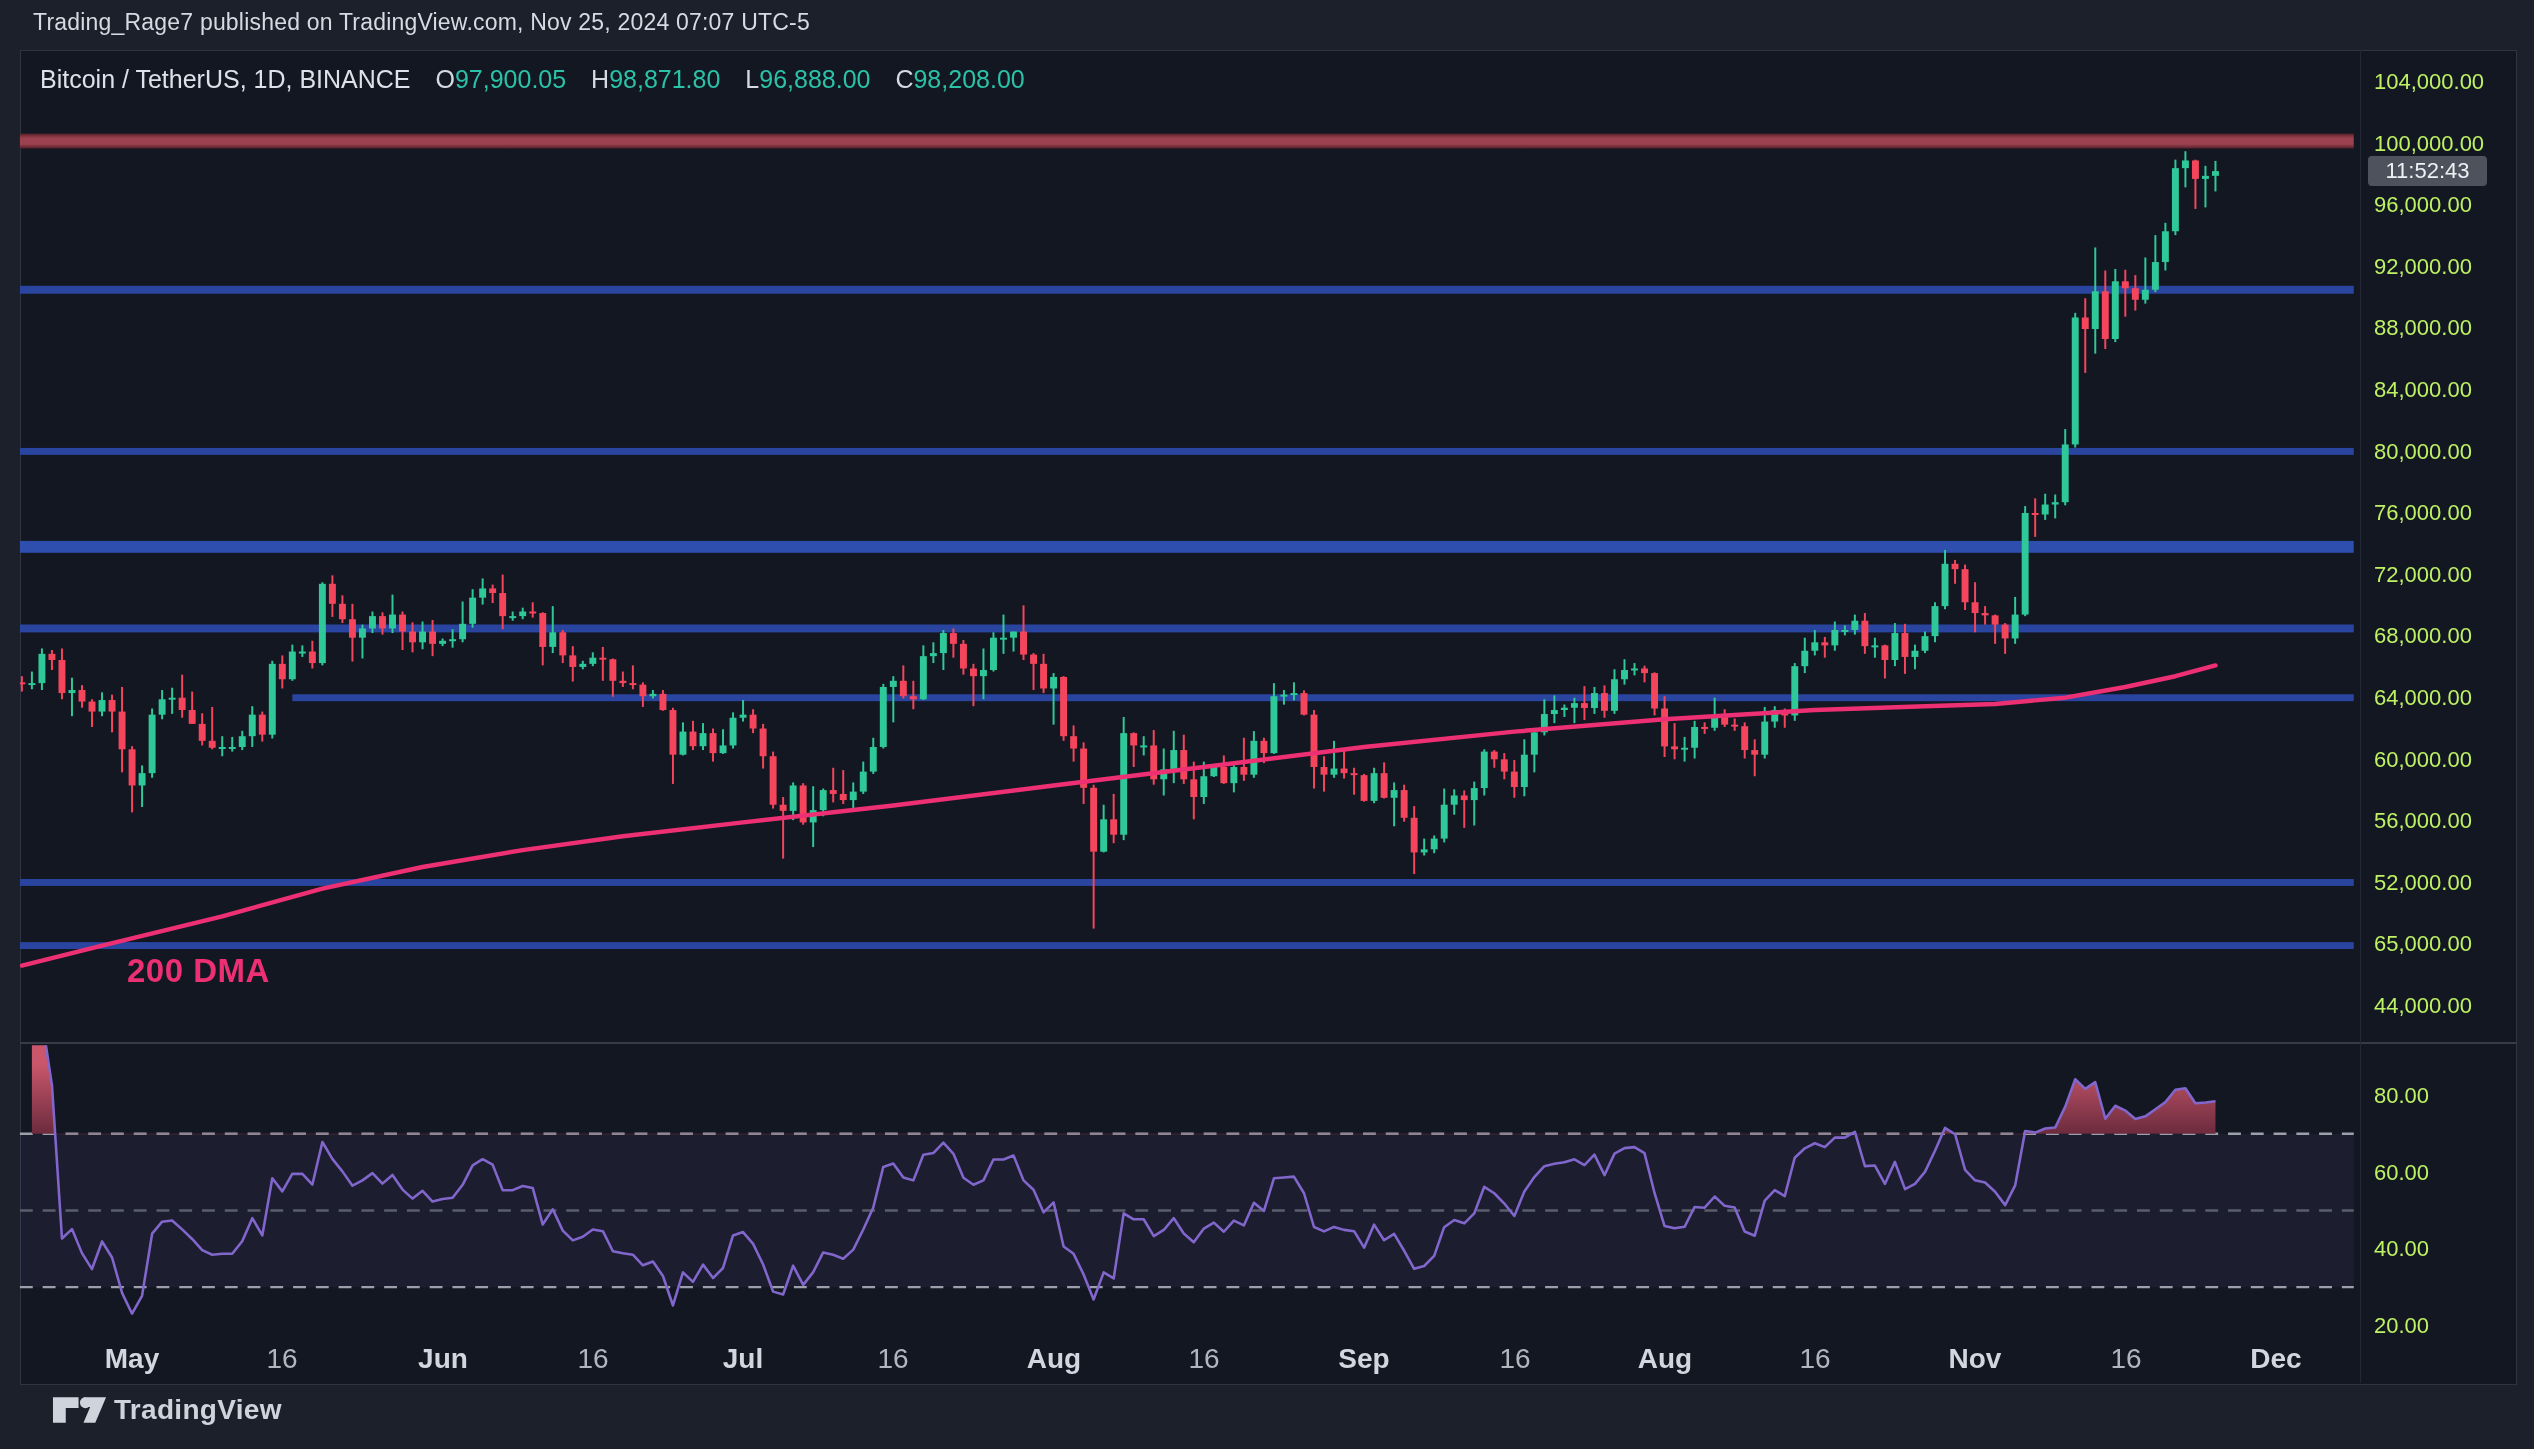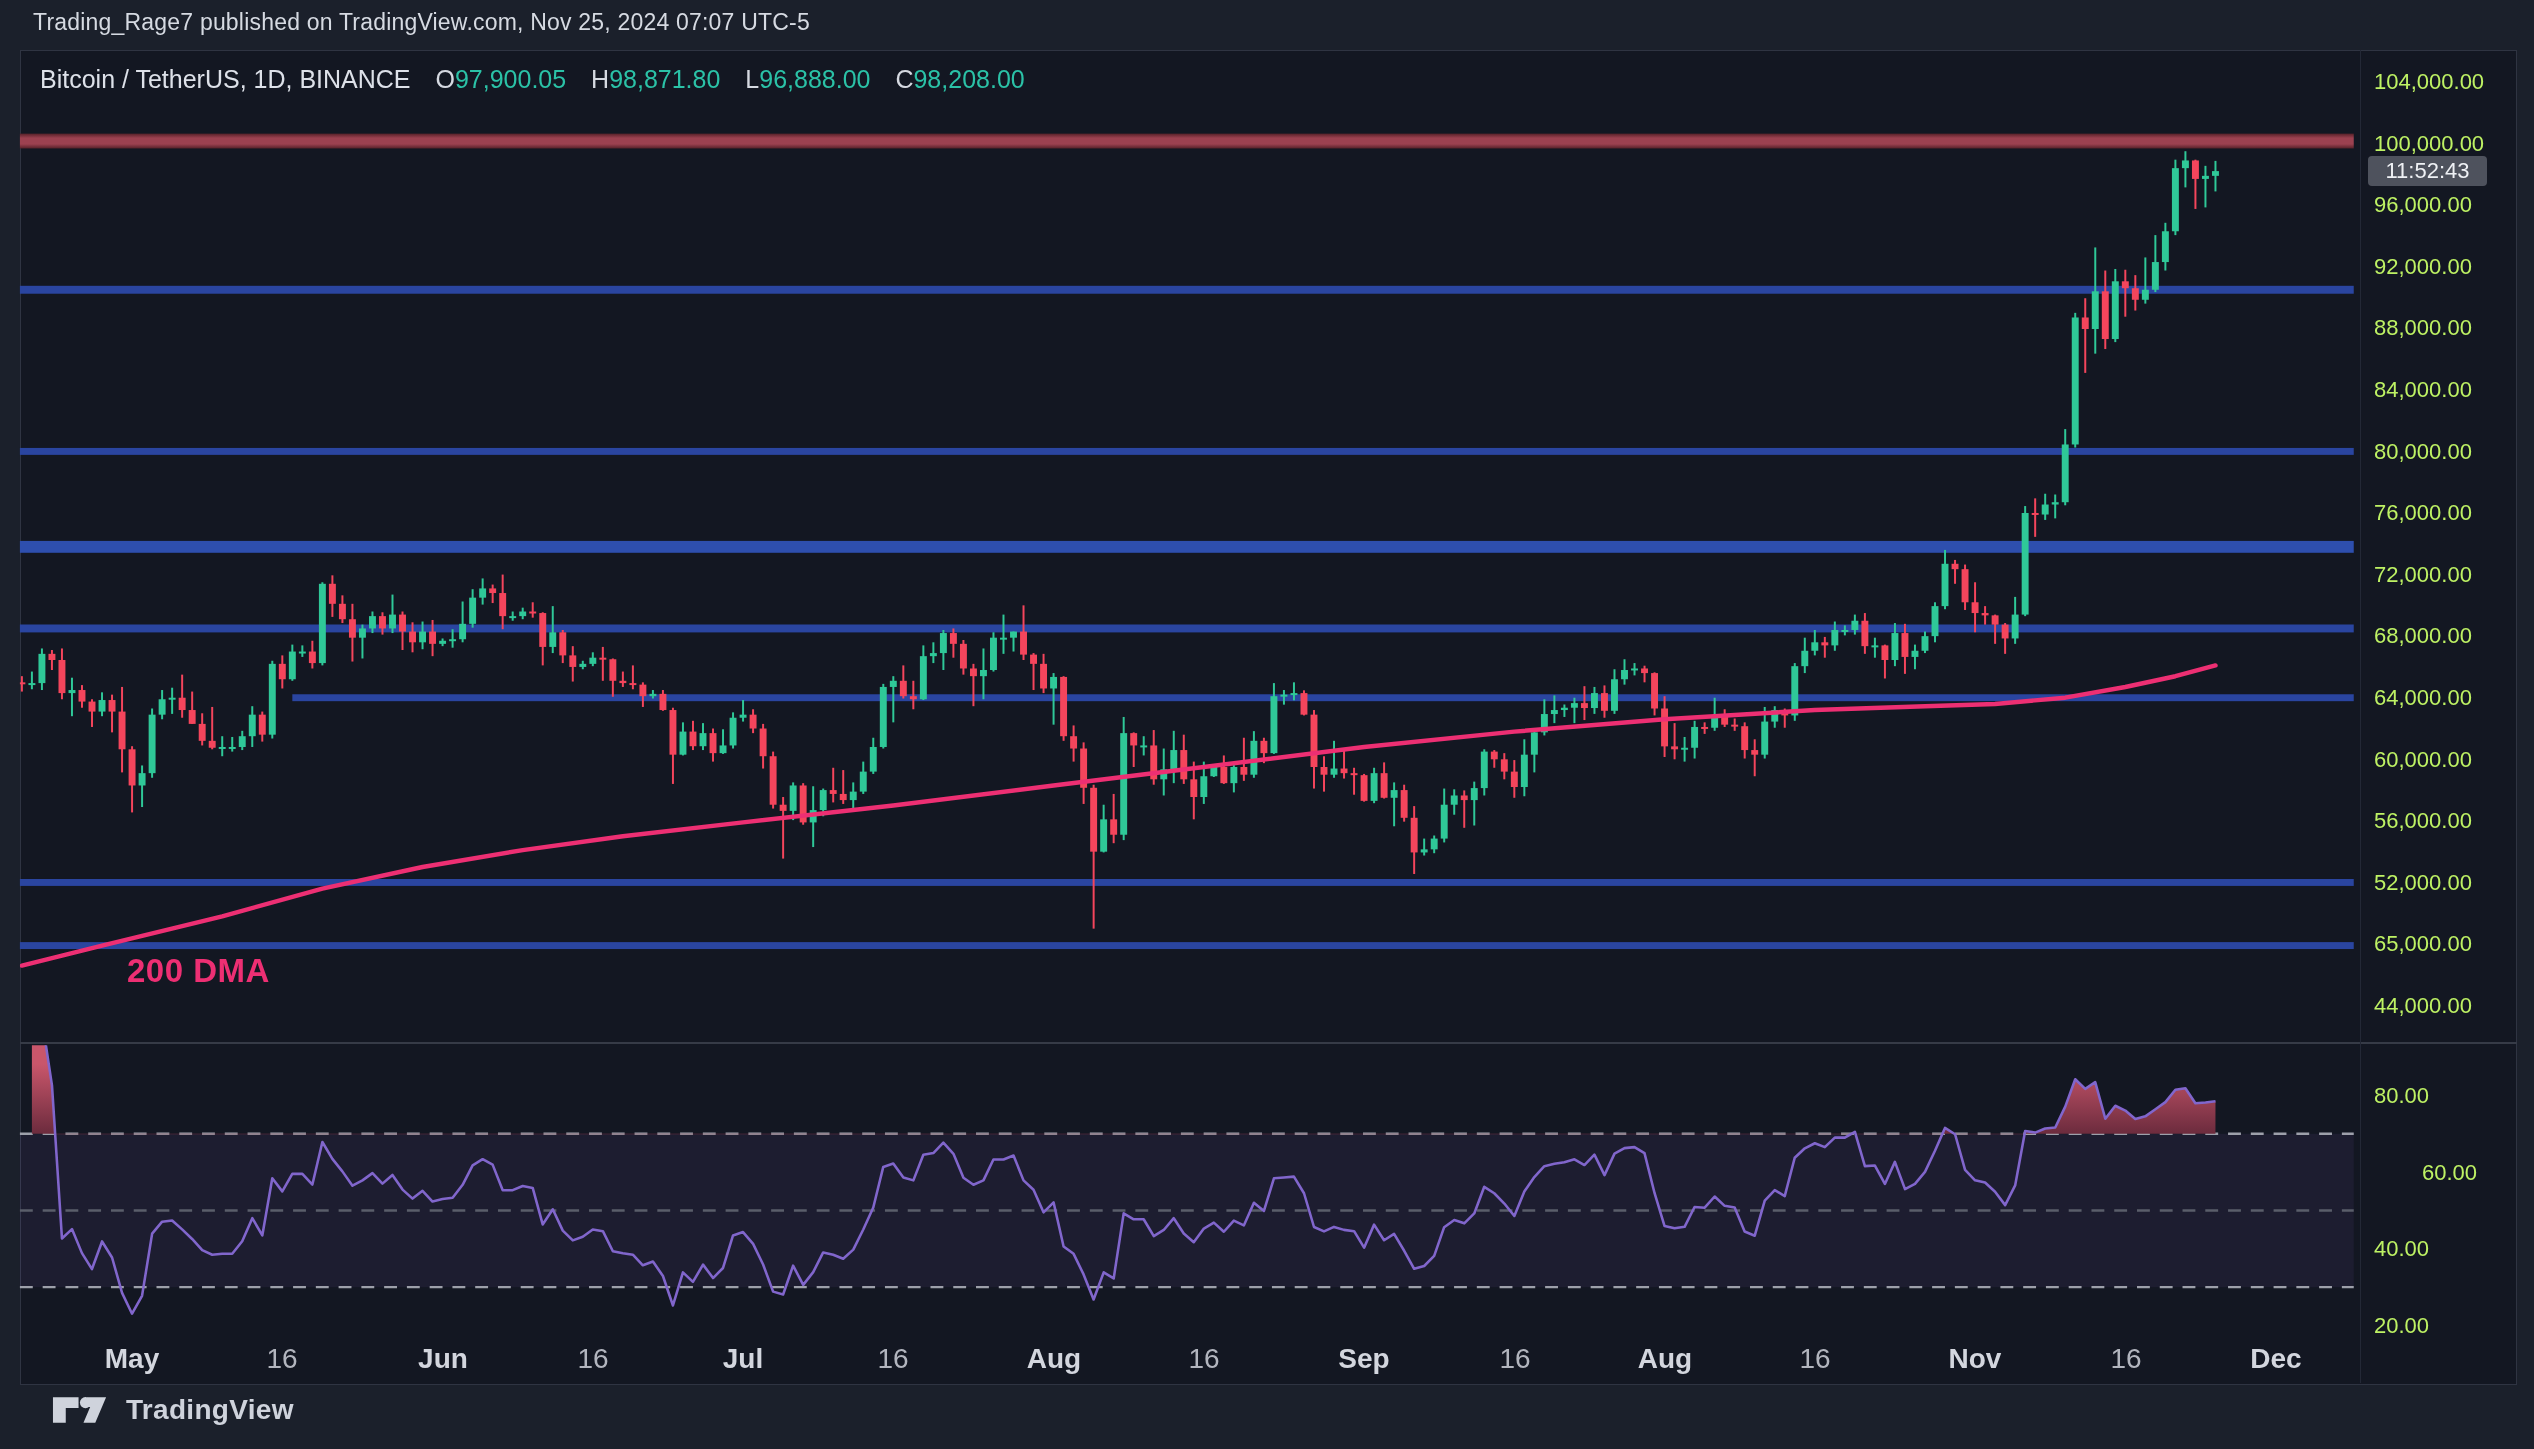--- a/index.html
+++ b/index.html
@@ -42,21 +42,21 @@
     position:absolute;left:127px;top:952px;
     font-size:33px;font-weight:700;color:#ed2f73;letter-spacing:0.5px;
   }
   .pane-separator{
     position:absolute;left:20px;top:1042px;width:2497px;height:2px;background:#363b47;
   }
   .axis-separator{
     position:absolute;left:2360px;top:50px;width:1px;height:1333px;background:#232836;
   }
   .footer{
-    position:absolute;left:51px;top:1394px;display:flex;align-items:center;gap:14px;
+    position:absolute;left:51px;top:1394px;display:flex;align-items:center;gap:2px;
   }
   .footer .brand{font-size:28px;font-weight:700;color:#cfd3dc;letter-spacing:0.3px;}
 </style>
 </head>
 <body>
 
 <div class="attribution">Trading_Rage7 published on TradingView.com, Nov 25, 2024 07:07 UTC-5</div>
 
 <div class="widget"></div>
 
@@ -1008,21 +1008,21 @@
     <div class="price-label" style="top: 623px;">68,000.00</div>
     <div class="price-label" style="top: 685px;">64,000.00</div>
     <div class="price-label" style="top: 747px;">60,000.00</div>
     <div class="price-label" style="top: 808px;">56,000.00</div>
     <div class="price-label" style="top: 870px;">52,000.00</div>
     <div class="price-label" style="top: 931px;">65,000.00</div>
     <div class="price-label" style="top: 993px;">44,000.00</div>
   </div>
 <div id="rsi-axis">
     <div class="rsi-label" style="top: 1083px;">80.00</div>
-    <div class="rsi-label" style="top: 1160px; margin-left: 48px;">60.00</div>
+    <div class="rsi-label" style="top: 1160px;">60.00</div>
     <div class="rsi-label" style="top: 1236px;">40.00</div>
     <div class="rsi-label" style="top: 1313px;">20.00</div>
   </div>
 <div id="time-axis">
     <div class="time-label month" style="left: 132px;">May</div>
     <div class="time-label" style="left: 282px;">16</div>
     <div class="time-label month" style="left: 443px;">Jun</div>
     <div class="time-label" style="left: 593px;">16</div>
     <div class="time-label month" style="left: 743px;">Jul</div>
     <div class="time-label" style="left: 893px;">16</div>

